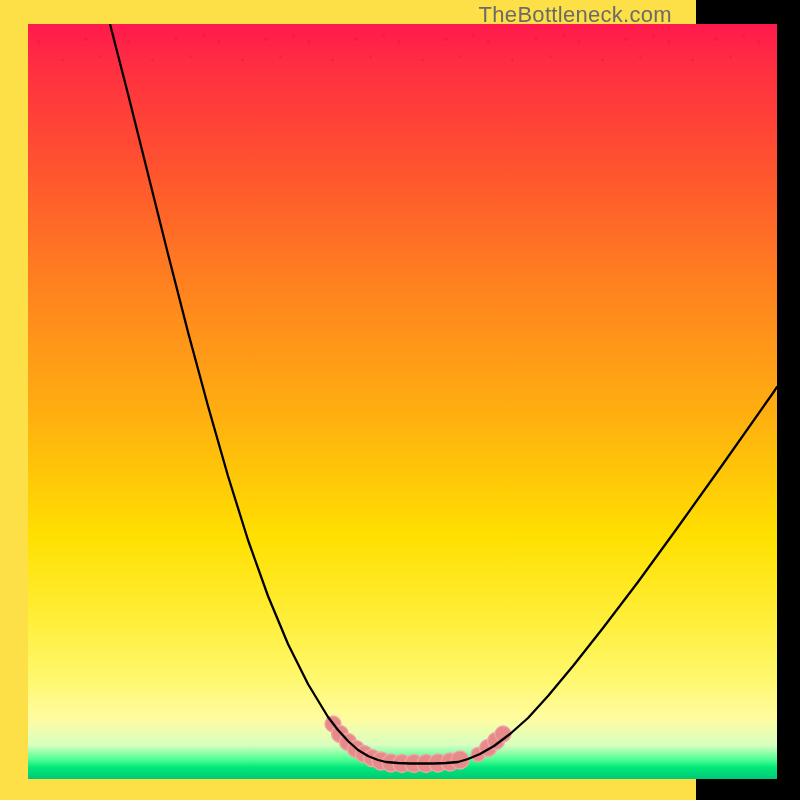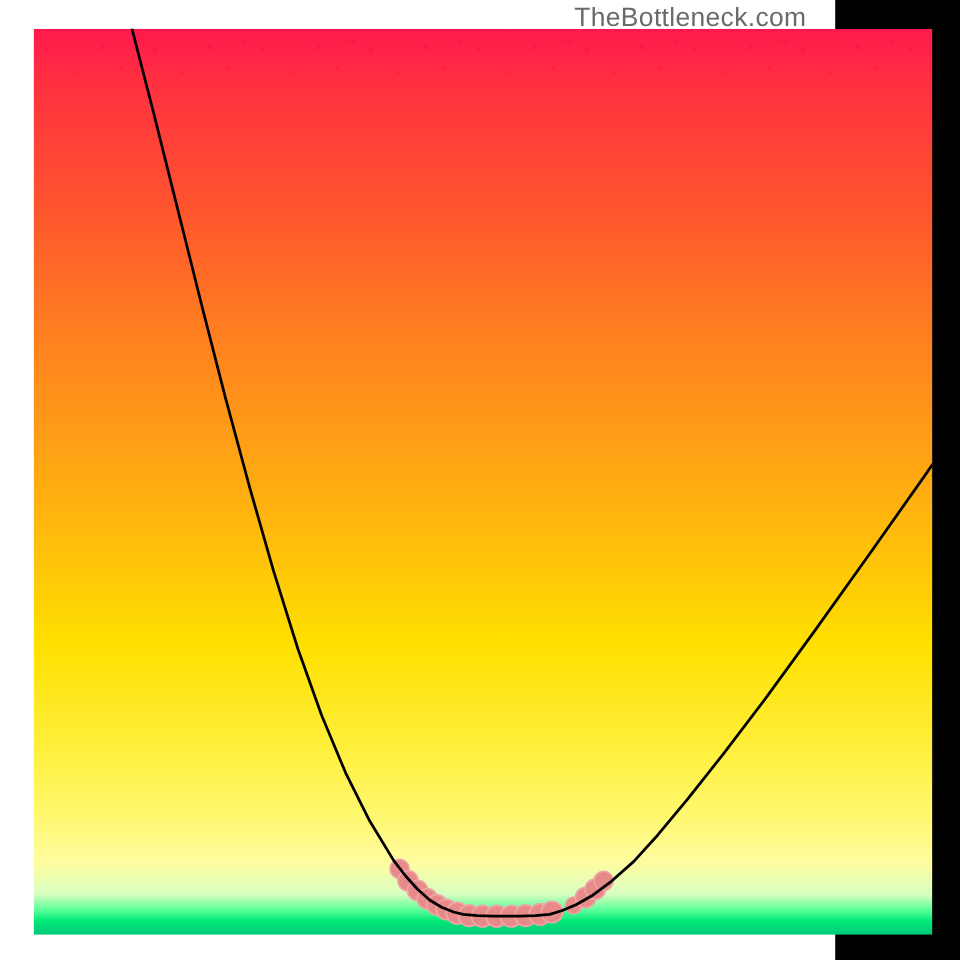--- a/index.html
+++ b/index.html
@@ -1,21 +1,21 @@
 <!DOCTYPE html>
 <html><head>
 <meta charset="utf-8">
 <style>
   * { margin: 0; padding: 0; box-sizing: border-box; }
   html, body { width: 800px; height: 800px; background: #000; overflow: hidden; }
   .frame {
     position: absolute;
     left: 0; top: 0;
     width: 696px; height: 800px;
-    background: #ffffff;
+    background: #fde047;
   }
   .plot {
     position: absolute;
     left: 28px;
     top: 24px;
     width: 749px;
     height: 755px;
     overflow: hidden;
   }
   .gradient {

